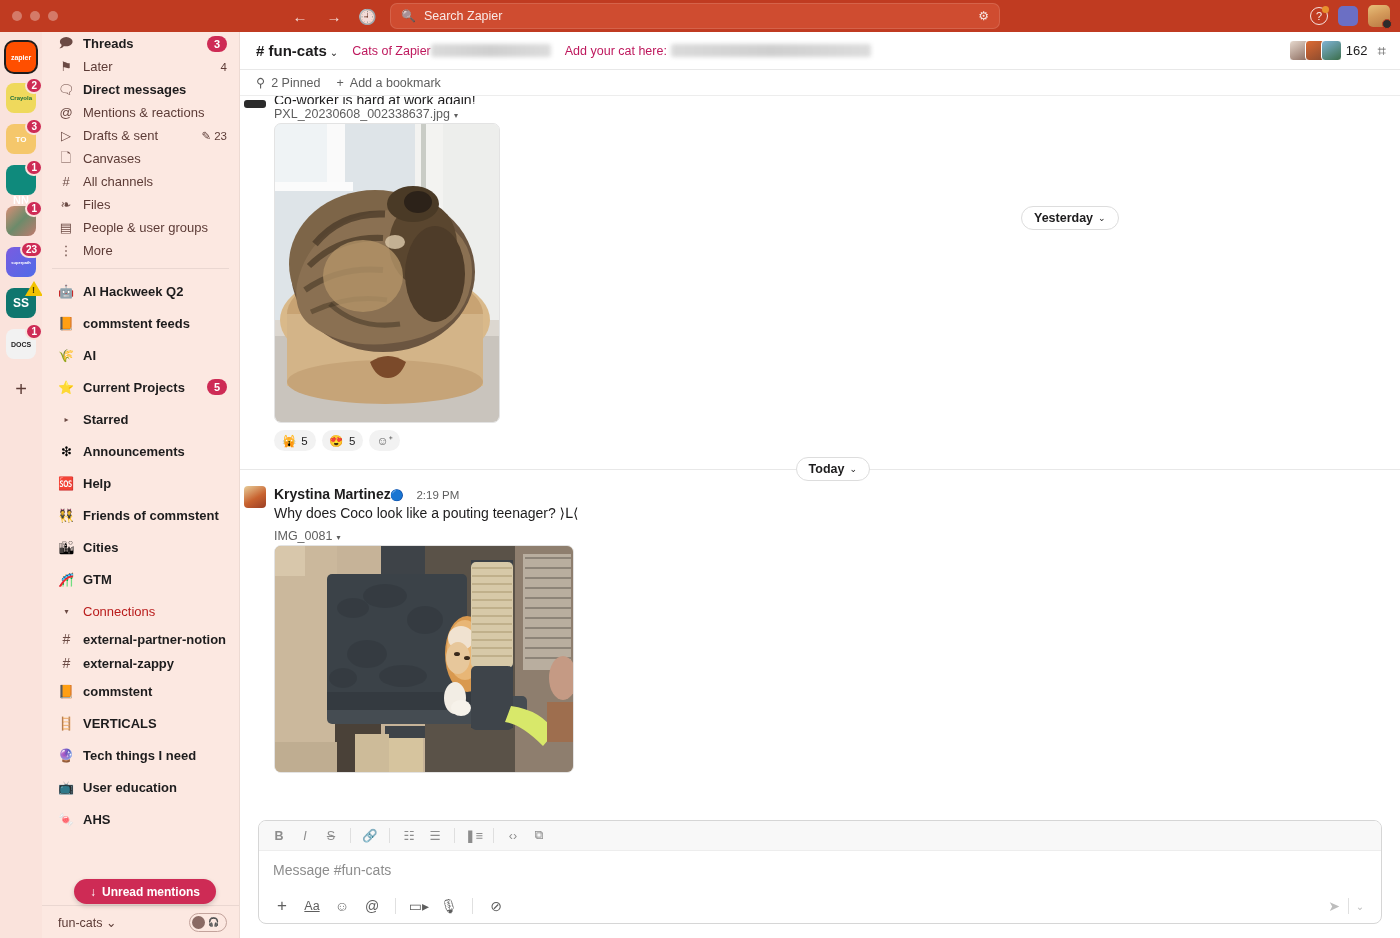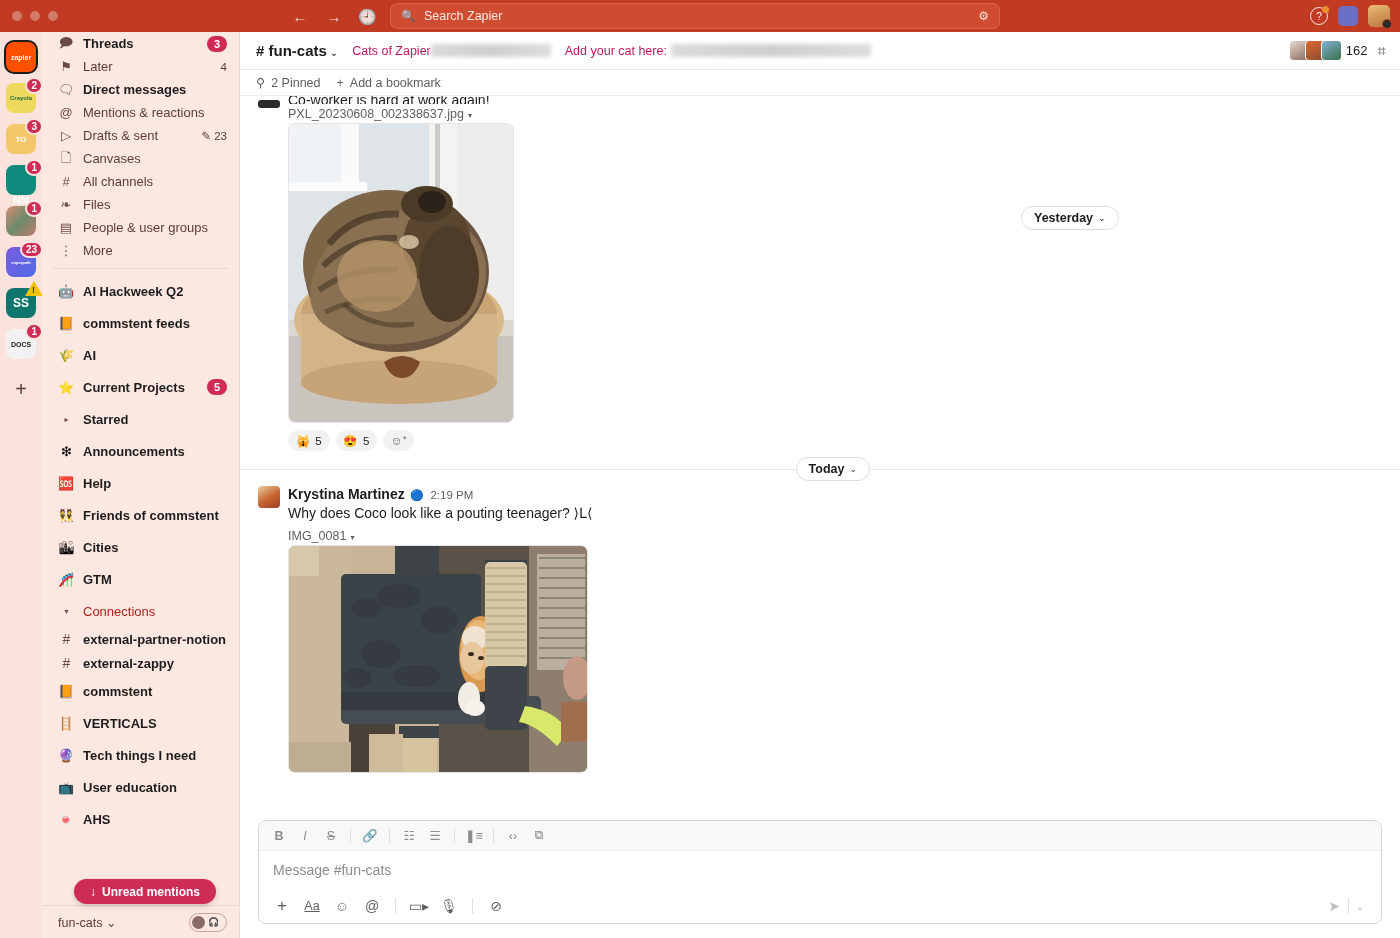--- a/index.html
+++ b/index.html
@@ -177,21 +177,21 @@
   .mem-count { font-size: 13px; color: #1D1C1D; margin-left: 4px; }
   .hud-ic { font-size: 15px; color: #5E5E5E; cursor: pointer; }
 
   .bookmarks {
     flex: 0 0 26px; height: 26px; display: flex; align-items: center; gap: 16px;
     padding: 0 16px; border-bottom: 1px solid #EDEDED; font-size: 12.5px; color: #5E5E5E;
   }
   .bookmarks .bk { display: flex; align-items: center; gap: 6px; cursor: pointer; }
 
   .msgs { flex: 1; overflow: hidden; position: relative; padding-bottom: 4px; }
-  .mrow { display: flex; gap: 8px; padding: 2px 18px; position: relative; }
+  .mrow { display: flex; gap: 8px; padding: 2px 4px; position: relative; }
   .m-av { width: 22px; height: 22px; border-radius: 4px; flex: 0 0 22px; }
   .m-body { flex: 1; min-width: 0; }
   .m-clip-text { font-size: 14px; color: #1D1C1D; line-height: 1.4; }
   .filename { font-size: 12.5px; color: #5E5E5E; margin: 3px 0 2px 0; cursor: pointer; }
   .filename .caret { font-size: 8px; margin-left: 4px; }
   .photo { border-radius: 7px; overflow: hidden; border: 1px solid #E3E3E3; cursor: pointer; }
   .reactions { display: flex; gap: 6px; margin-top: 7px; }
   .rchip {
     height: 21px; border-radius: 11px; background: #F2F2F2;
     display: flex; align-items: center; gap: 5px; padding: 0 8px;
@@ -201,23 +201,23 @@
 
   .datediv { position: relative; margin: 14px 0 10px 0; height: 1px; background: #E8E8E8; }
   .datepill {
     position: absolute; right: 530px; top: -12px;
     height: 24px; border: 1px solid #DDD; border-radius: 13px; background: #fff;
     display: flex; align-items: center; gap: 5px; padding: 11px 12px;
     font-size: 12.5px; font-weight: 700; color: #1D1C1D; cursor: pointer;
   }
   .datepill .cv { font-size: 9px; font-weight: 400; }
 
-  .m-head { display: flex; align-items: baseline; gap: 6px; }
+  .m-head { display: flex; align-items: baseline; }
   .m-name { font-size: 14px; font-weight: 700; color: #1D1C1D; cursor: pointer; }
-  .m-time { font-size: 11.5px; color: #5E5E5E; cursor: pointer; }
+  .m-time { font-size: 11.5px; color: #5E5E5E; cursor: pointer; margin-left: 12px; }
   .m-text { font-size: 14px; color: #1D1C1D; line-height: 1.45; margin-top: 1px; }
 
   
   .composer-wrap { flex: 0 0 auto; padding: 0 18px 14px 18px; }
   .composer { border: 1px solid #D6D6D6; border-radius: 8px; overflow: hidden; background: #fff; }
   .fmt-bar {
     height: 30px; background: #F8F8F8; border-bottom: 1px solid #EDEDED;
     display: flex; align-items: center; gap: 2px; padding: 0 8px;
   }
   .fbtn {

